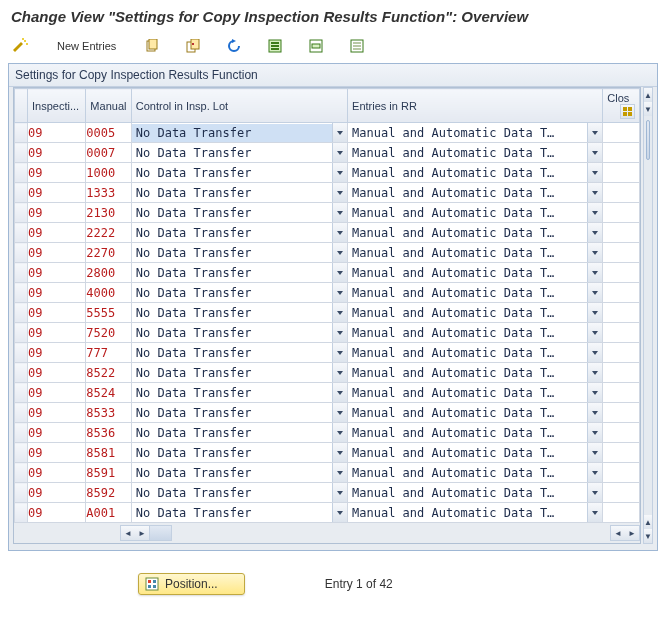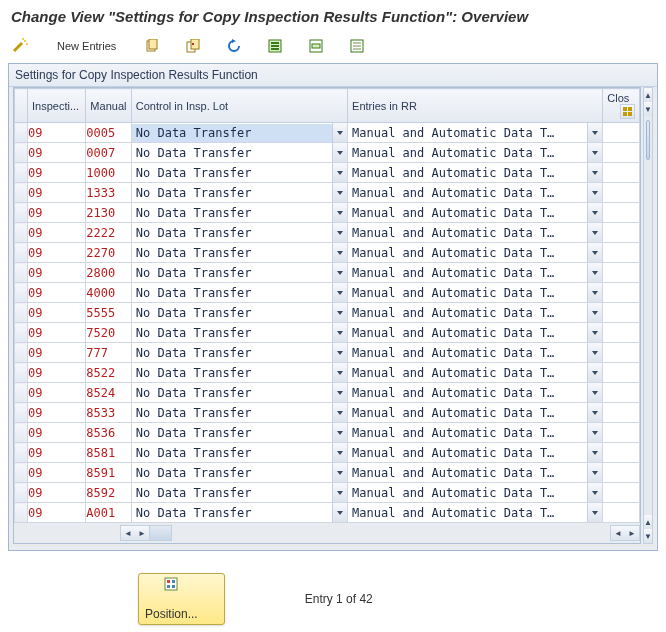--- a/index.html
+++ b/index.html
@@ -180,30 +180,29 @@
     border-left:1px solid #c3d0e1;
   }
   
   .footer {
     margin-top: 22px;
     display:flex; align-items:center;
     padding-left: 130px;
   }
   .pos-btn {
     display:inline-flex; align-items:center;
-    gap:16px;
+    gap:6px;
     padding: 3px 26px 3px 6px;
     background: linear-gradient(#fff7cf,#ffe887);
     border: 1px solid #c0a840;
     border-radius: 3px;
     font-size: 12px;
     color:#333;
     cursor:pointer;
     box-shadow: 0 1px 2px rgba(0,0,0,.15);
-    flex-direction: column;
   }
   .entry-label {
     margin-left: 80px;
     font-size: 12px;
     color:#333;
   }
   .th-tool {
     width:15px; height:15px;
     display:inline-flex; align-items:center; justify-content:center;
     background:linear-gradient(#f6f8fb,#dde4ed);

